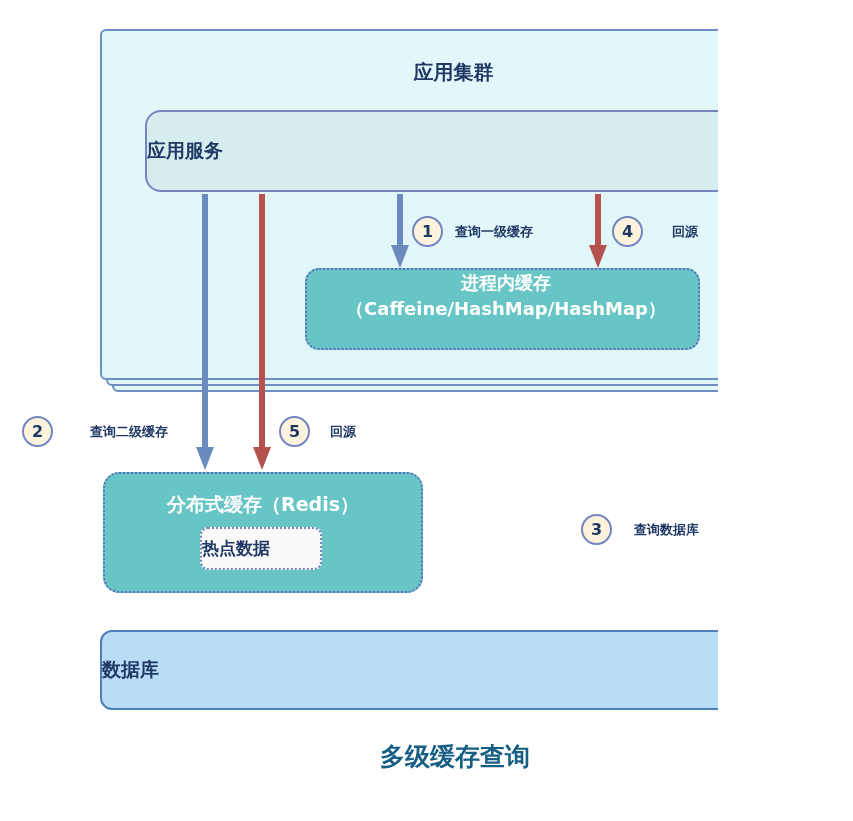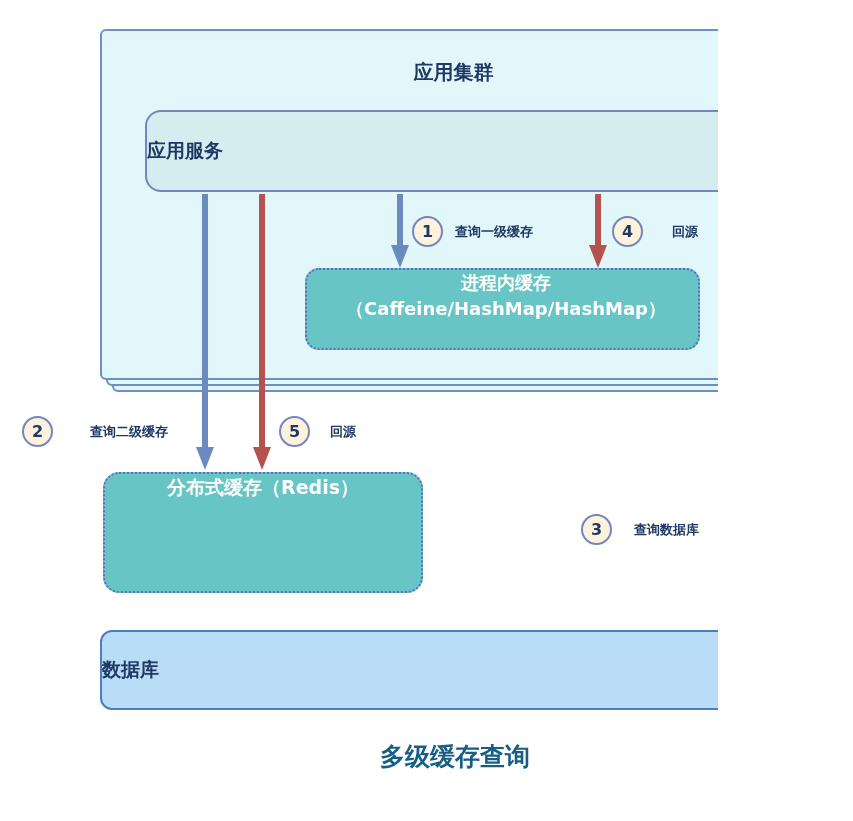--- a/index.html
+++ b/index.html
@@ -23,21 +23,21 @@
 
   .node{position:absolute;display:flex;align-items:center;justify-content:flex-start;
     text-align:center;font-weight:bold;}
   .app-service{left:145px;top:110px;width:640px;height:82px;background:var(--app-service-fill);
     border:2px solid var(--border-blue);border-radius:16px;font-size:19px;color:var(--text-navy);z-index:3;}
   .process-cache{left:305px;top:268px;width:395px;height:82px;background:var(--teal-fill);
     border:2px dotted var(--dotted-border);border-radius:14px;color:#ffffff;font-size:18px;
     flex-direction:column;line-height:1.45;z-index:3;padding-left:7px;}
   .dist-cache{left:103px;top:472px;width:320px;height:121px;background:var(--teal-fill);
     border:2px dotted var(--dotted-border);border-radius:16px;color:#ffffff;z-index:3;
-    flex-direction:column;justify-content:flex-start;padding-top:1px;font-size:19px;}
+    flex-direction:column;justify-content:flex-start;padding-top:18px;font-size:19px;}
   .hot-data{left:200px;top:527px;width:122px;height:43px;background:#FAFAFA;
     border:2px dotted var(--border-blue);border-radius:8px;font-size:17px;color:var(--text-navy);z-index:4;}
   .database{left:100px;top:630px;width:700px;height:80px;background:var(--database-fill);
     border:2px solid #4D7EB8;border-radius:12px;font-size:19px;color:var(--text-navy);z-index:3;}
 
   .diagram-title{position:absolute;left:100px;top:740px;width:710px;text-align:center;
     font-size:25px;font-weight:bold;color:var(--title-color);}
 
   svg.arrows{position:absolute;left:0;top:0;z-index:5;pointer-events:none;}
   .line-blue{stroke:var(--arrow-blue);stroke-width:6;fill:none;}
@@ -66,20 +66,23 @@
     <span>应用服务</span>
   </div>
 
   <div class="node process-cache">
     <span>进程内缓存</span>
     <span>（Caffeine/HashMap/HashMap）</span>
   </div>
 
   <div class="node dist-cache">
     <span>分布式缓存（Redis）</span>
+  </div>
+  <div class="node hot-data">
+    <span>热点数据</span>
   </div>
 
   <div class="node database">
     <span>数据库</span>
   </div>
 
   <div class="diagram-title">多级缓存查询</div>
 
   <svg class="arrows" width="853" height="821" viewBox="0 0 853 821">
 

